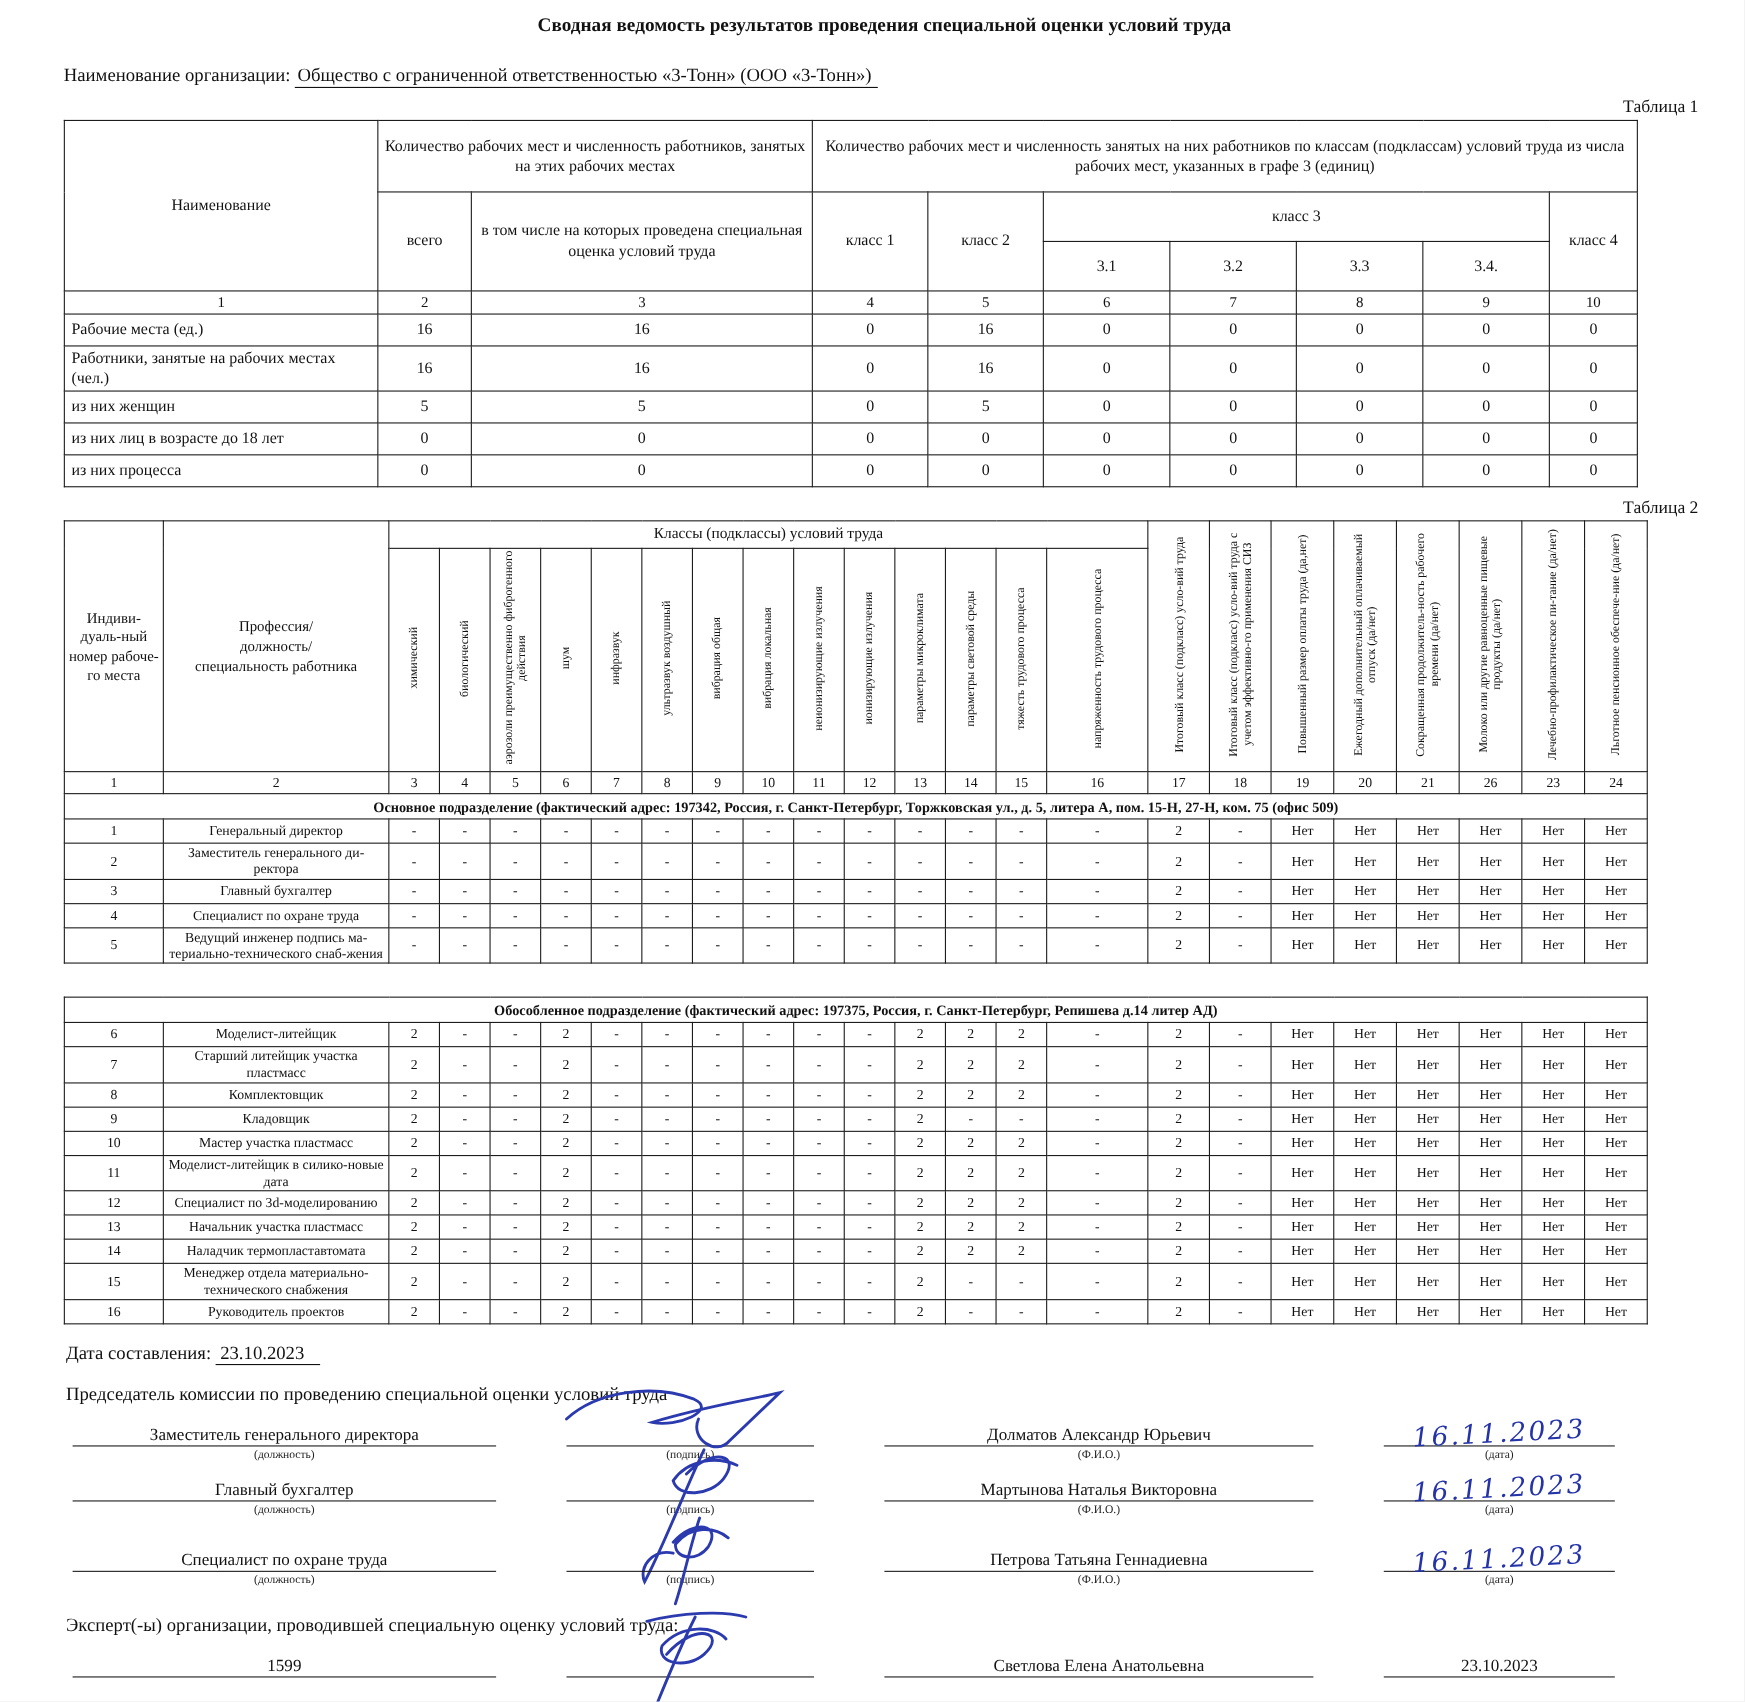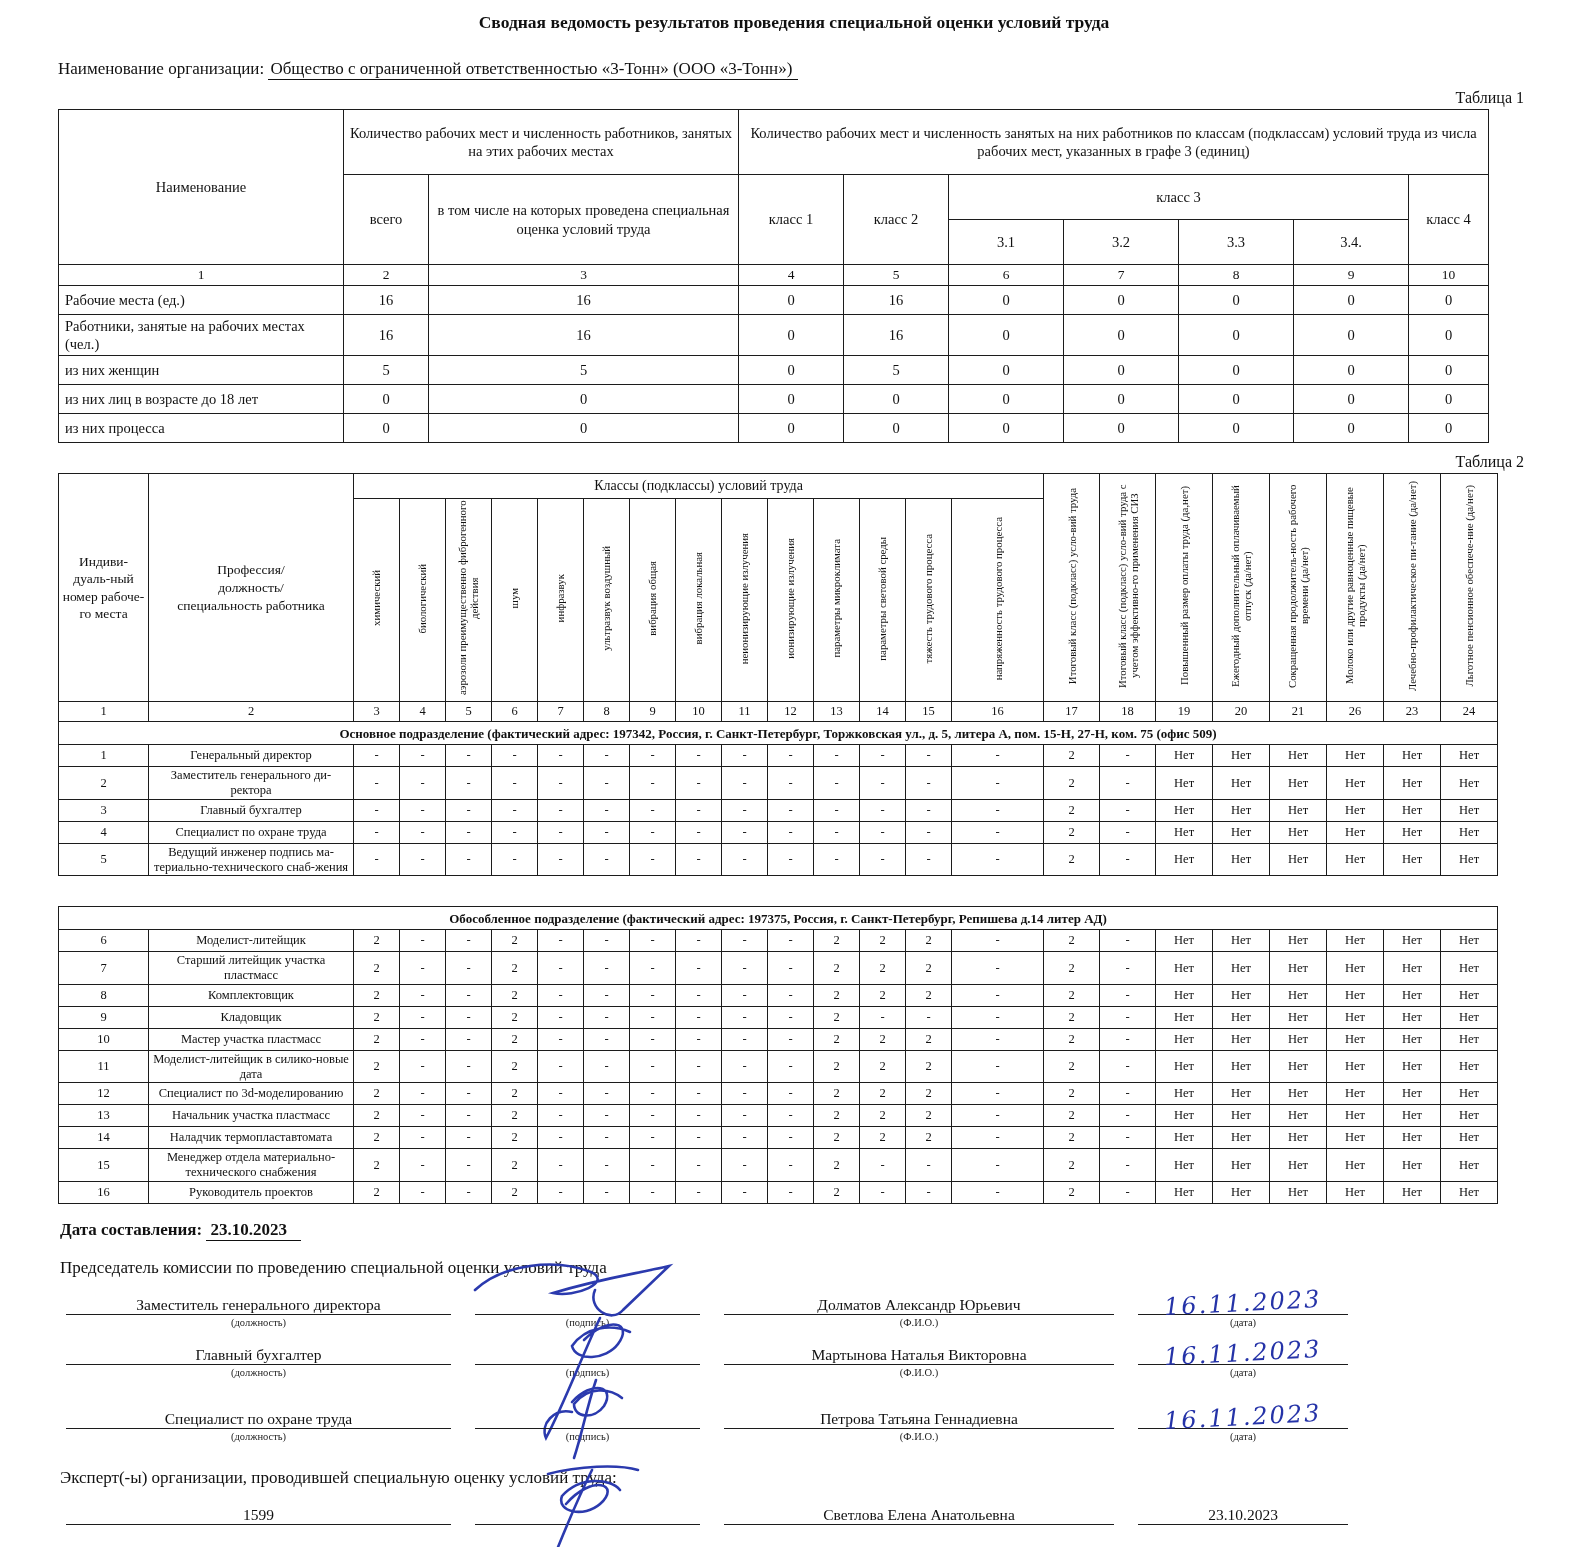--- a/index.html
+++ b/index.html
@@ -1,18 +1,18 @@
 <!DOCTYPE html>
 <html lang="ru"><head>
 <meta charset="utf-8">
 <style>
   html,body{margin:0;padding:0;background:#e9e9e9;}
   .page{
     width:1586px;height:1547px;margin:0 auto;background:#ffffff;
-    box-sizing:border-box;padding:8px 56px 0 58px;position:relative;overflow:hidden;
+    box-sizing:border-box;padding:8px 36px 0 58px;position:relative;overflow:hidden;
     font-family:"Liberation Serif","DejaVu Serif",serif;color:#111;
   }
   .doc-title{text-align:center;font-weight:bold;font-size:17.5px;margin:4px 0 0 0;}
   .org-line{margin-top:26px;font-size:17px;}
   .org-line .u{border-bottom:1.6px solid #111;padding:0 6px 1px 2px;font-weight:bold;font-weight:normal;}
   .tbl-label{text-align:right;font-size:16px;margin:10px 6px 2px 0;}
   table{border-collapse:collapse;table-layout:fixed;background:#fff;}
   th,td{border:1.4px solid #1c1c1c;overflow:hidden;vertical-align:middle;text-align:center;font-weight:normal;}
   
   .t1{width:1430px;}
@@ -31,24 +31,24 @@
   .t2 .vert{height:200px;}
   .rot{writing-mode:vertical-rl;transform:rotate(180deg);display:inline-block;
        font-size:10.8px;line-height:1.12;max-height:196px;white-space:normal;}
   .vert2 .rot{max-height:218px;}
   .t2 .num-row td{height:19px;padding:0;font-size:12.5px;}
   .t2 tbody td{height:19px;}
   .t2 .sec-row td{font-weight:bold;font-size:13px;height:20px;}
   .t2 td.prof{padding:1px 4px;}
   .gap-between{height:30px;}
   
-  .date-line{margin:16px 0 0 2px;font-size:17px;font-weight:bold;}
+  .date-line{margin:16px 0 0 2px;font-size:17px;}
   .date-line .u{border-bottom:1.6px solid #111;padding:0 14px 1px 4px;}
   .sig-heading{margin:18px 0 4px 2px;font-size:17px;}
-  .sig-row{display:grid;grid-template-columns:385px 225px 390px 210px;column-gap:24px;
+  .sig-row{display:grid;grid-template-columns:385px 225px 390px 210px;column-gap:64px;
            margin:8px 0 2px 8px;}
   .sig-line{position:relative;height:28px;display:flex;align-items:flex-end;justify-content:center;
             border-bottom:1.6px solid #1c1c1c;font-size:15.5px;white-space:nowrap;}
   .sig-label{text-align:center;font-size:10.5px;margin-top:2px;color:#222;}
   .sig-svg{position:absolute;left:50%;transform:translateX(-50%);bottom:-10px;overflow:visible;pointer-events:none;}
   .hand{font-family:"DejaVu Serif",serif;font-style:italic;font-size:24px;color:#2533a8;
         transform:rotate(-3deg);margin-bottom:-3px;letter-spacing:2px;}
 </style>
 </head>
 <body>

